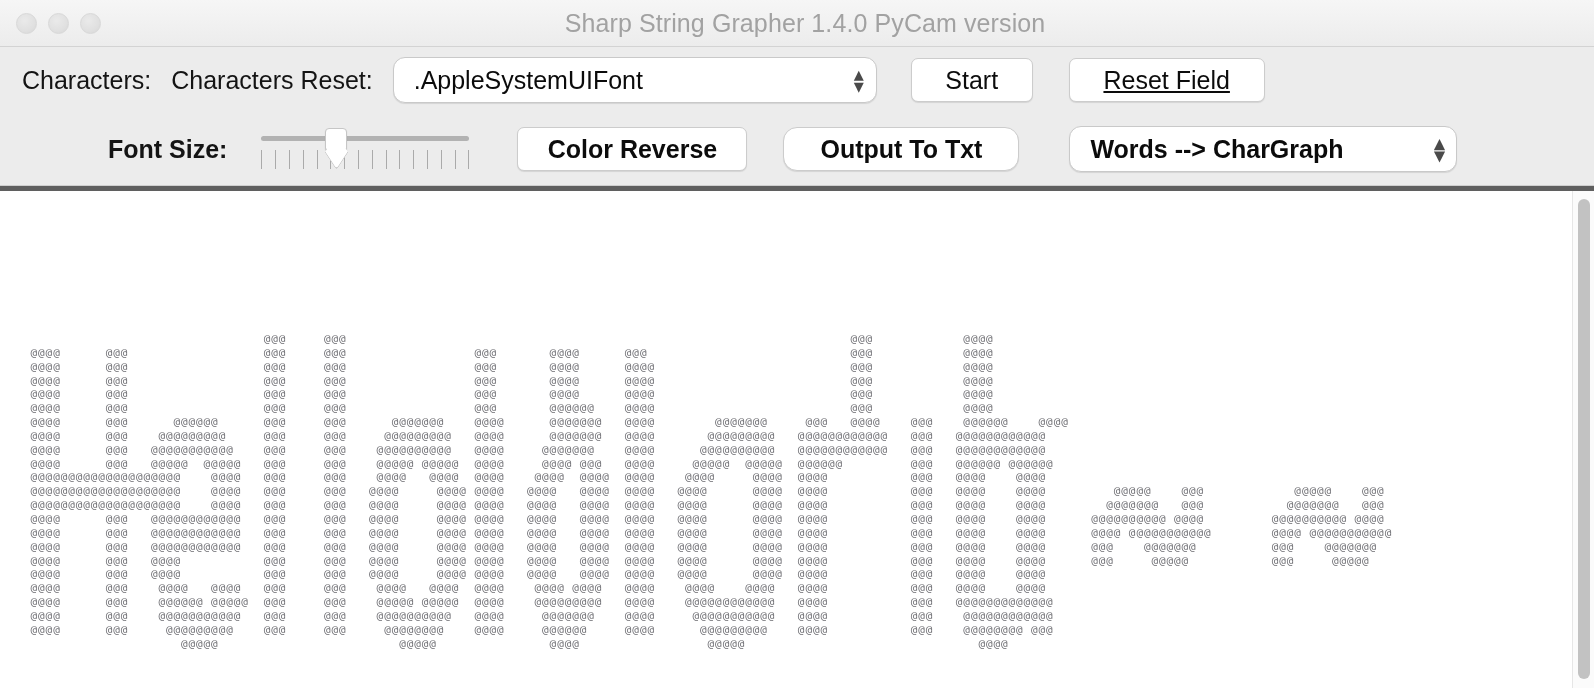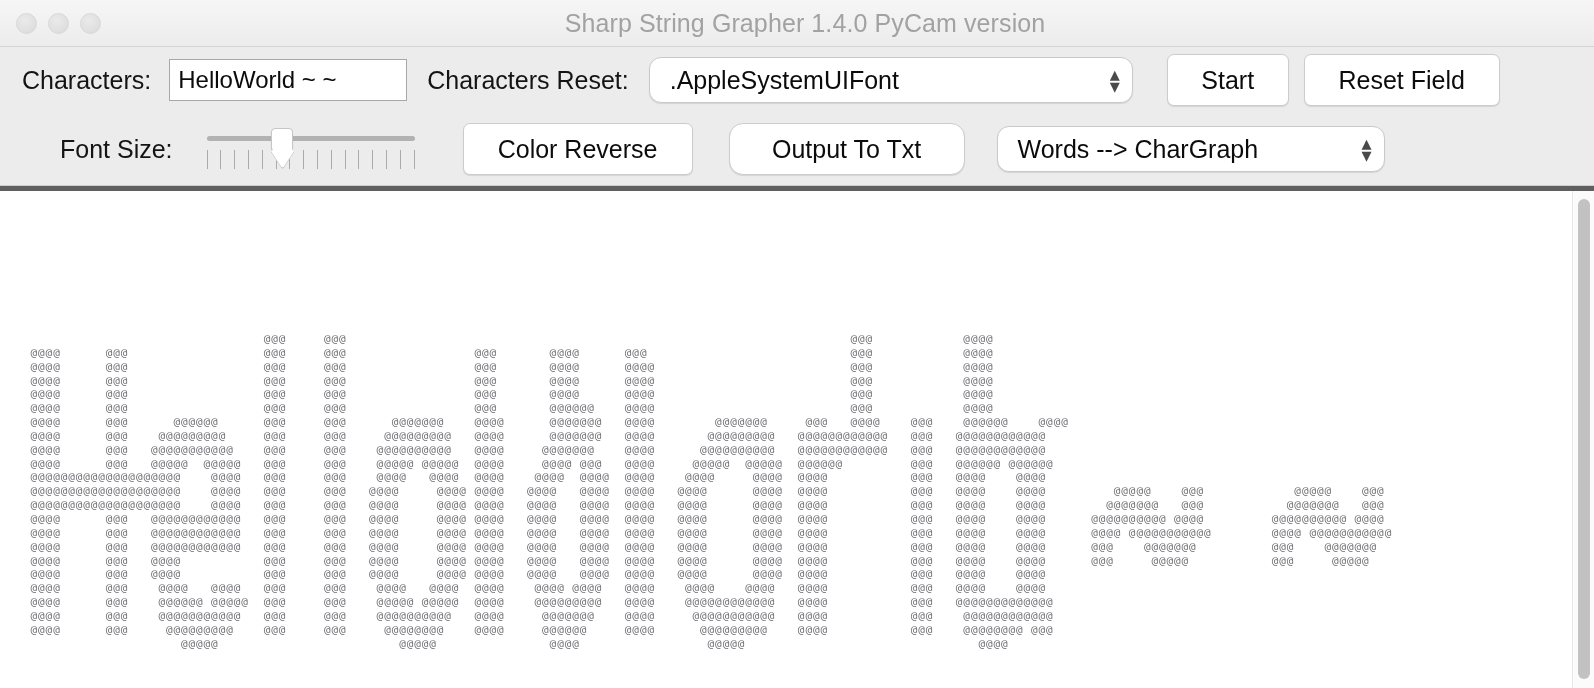--- a/index.html
+++ b/index.html
@@ -65,21 +65,21 @@
     border-bottom: 1px solid #cfcfcf;
     padding: 0;
     text-align: right;
   }
   .toolrow {
     display: flex;
     align-items: center;
     height: 66px;
   }
   .toolrow.row1 { padding-left: 22px; }
-  .toolrow.row2 { height: 72px; padding-left: 60px; }
+  .toolrow.row2 { height: 72px; padding-left: 108px; font-weight: bold; }
 
   .lbl {
     font-size: 25px;
     color: #141414;
     white-space: nowrap;
     font-family: "Liberation Sans", sans-serif;
   }
 
   .textfield {
     width: 238px;
@@ -109,50 +109,50 @@
     display: flex;
     align-items: center;
     justify-content: space-between;
     padding: 0 12px 0 20px;
     box-sizing: border-box;
     font-size: 25px;
     color: #0b0b0b;
     white-space: nowrap;
   }
   .popup.font-popup { width: 484px; margin-left: 20px; }
-  .popup.mode-popup { width: 388px; margin-left: 32px; }
+  .popup.mode-popup { width: 388px; margin-left: 50px; }
 
   .chev {
     display: flex;
     flex-direction: column;
     align-items: center;
     justify-content: center;
     line-height: 0.62;
     color: #4a4a4a;
     font-size: 20px;
     margin-left: 10px;
   }
 
   .btn {
-    height: 52px;
+    height: 44px;
     background: #ffffff;
     border: 1px solid #cccccc;
     border-radius: 7px;
     box-shadow: 0 1px 1px rgba(0,0,0,0.10);
     display: flex;
     align-items: center;
     justify-content: center;
     font-size: 25px;
     color: #0c0c0c;
     white-space: nowrap;
     box-sizing: border-box;
     font-family: "Liberation Sans", sans-serif;
   }
   .btn.start { width: 122px; margin-left: 34px; }
-  .btn.reset { width: 196px; margin-left: 15px; }
+  .btn.reset { width: 196px; margin-left: 36px; text-decoration: underline; }
   .btn.colrev { width: 230px; margin-left: 48px; }
   .btn.outtxt { width: 236px; margin-left: 36px; border-radius: 14px; }
 
   
   .slider-wrap {
     position: relative;
     width: 208px;
     height: 50px;
     margin-left: 34px;
   }
@@ -264,21 +264,20 @@
       <div class="tl"></div>
       <div class="tl"></div>
     </div>
     <div class="title-text">Sharp String Grapher 1.4.0 PyCam version</div>
   </div>
 
   <div class="toolbar">
 
     <div class="toolrow row1">
       <div class="lbl">Characters:</div>
-      <div class="textfield" placeholder="HelloWorld ~ ~">HelloWorld ~ ~</div>
       <div class="gap-a"></div>
       <div class="lbl">Characters Reset:</div>
       <div class="popup font-popup">
         <span>.AppleSystemUIFont</span>
         <span class="chev">
           <span>▴</span>
           <span>▾</span>
         </span>
       </div>
       <div class="btn start">Start</div>

